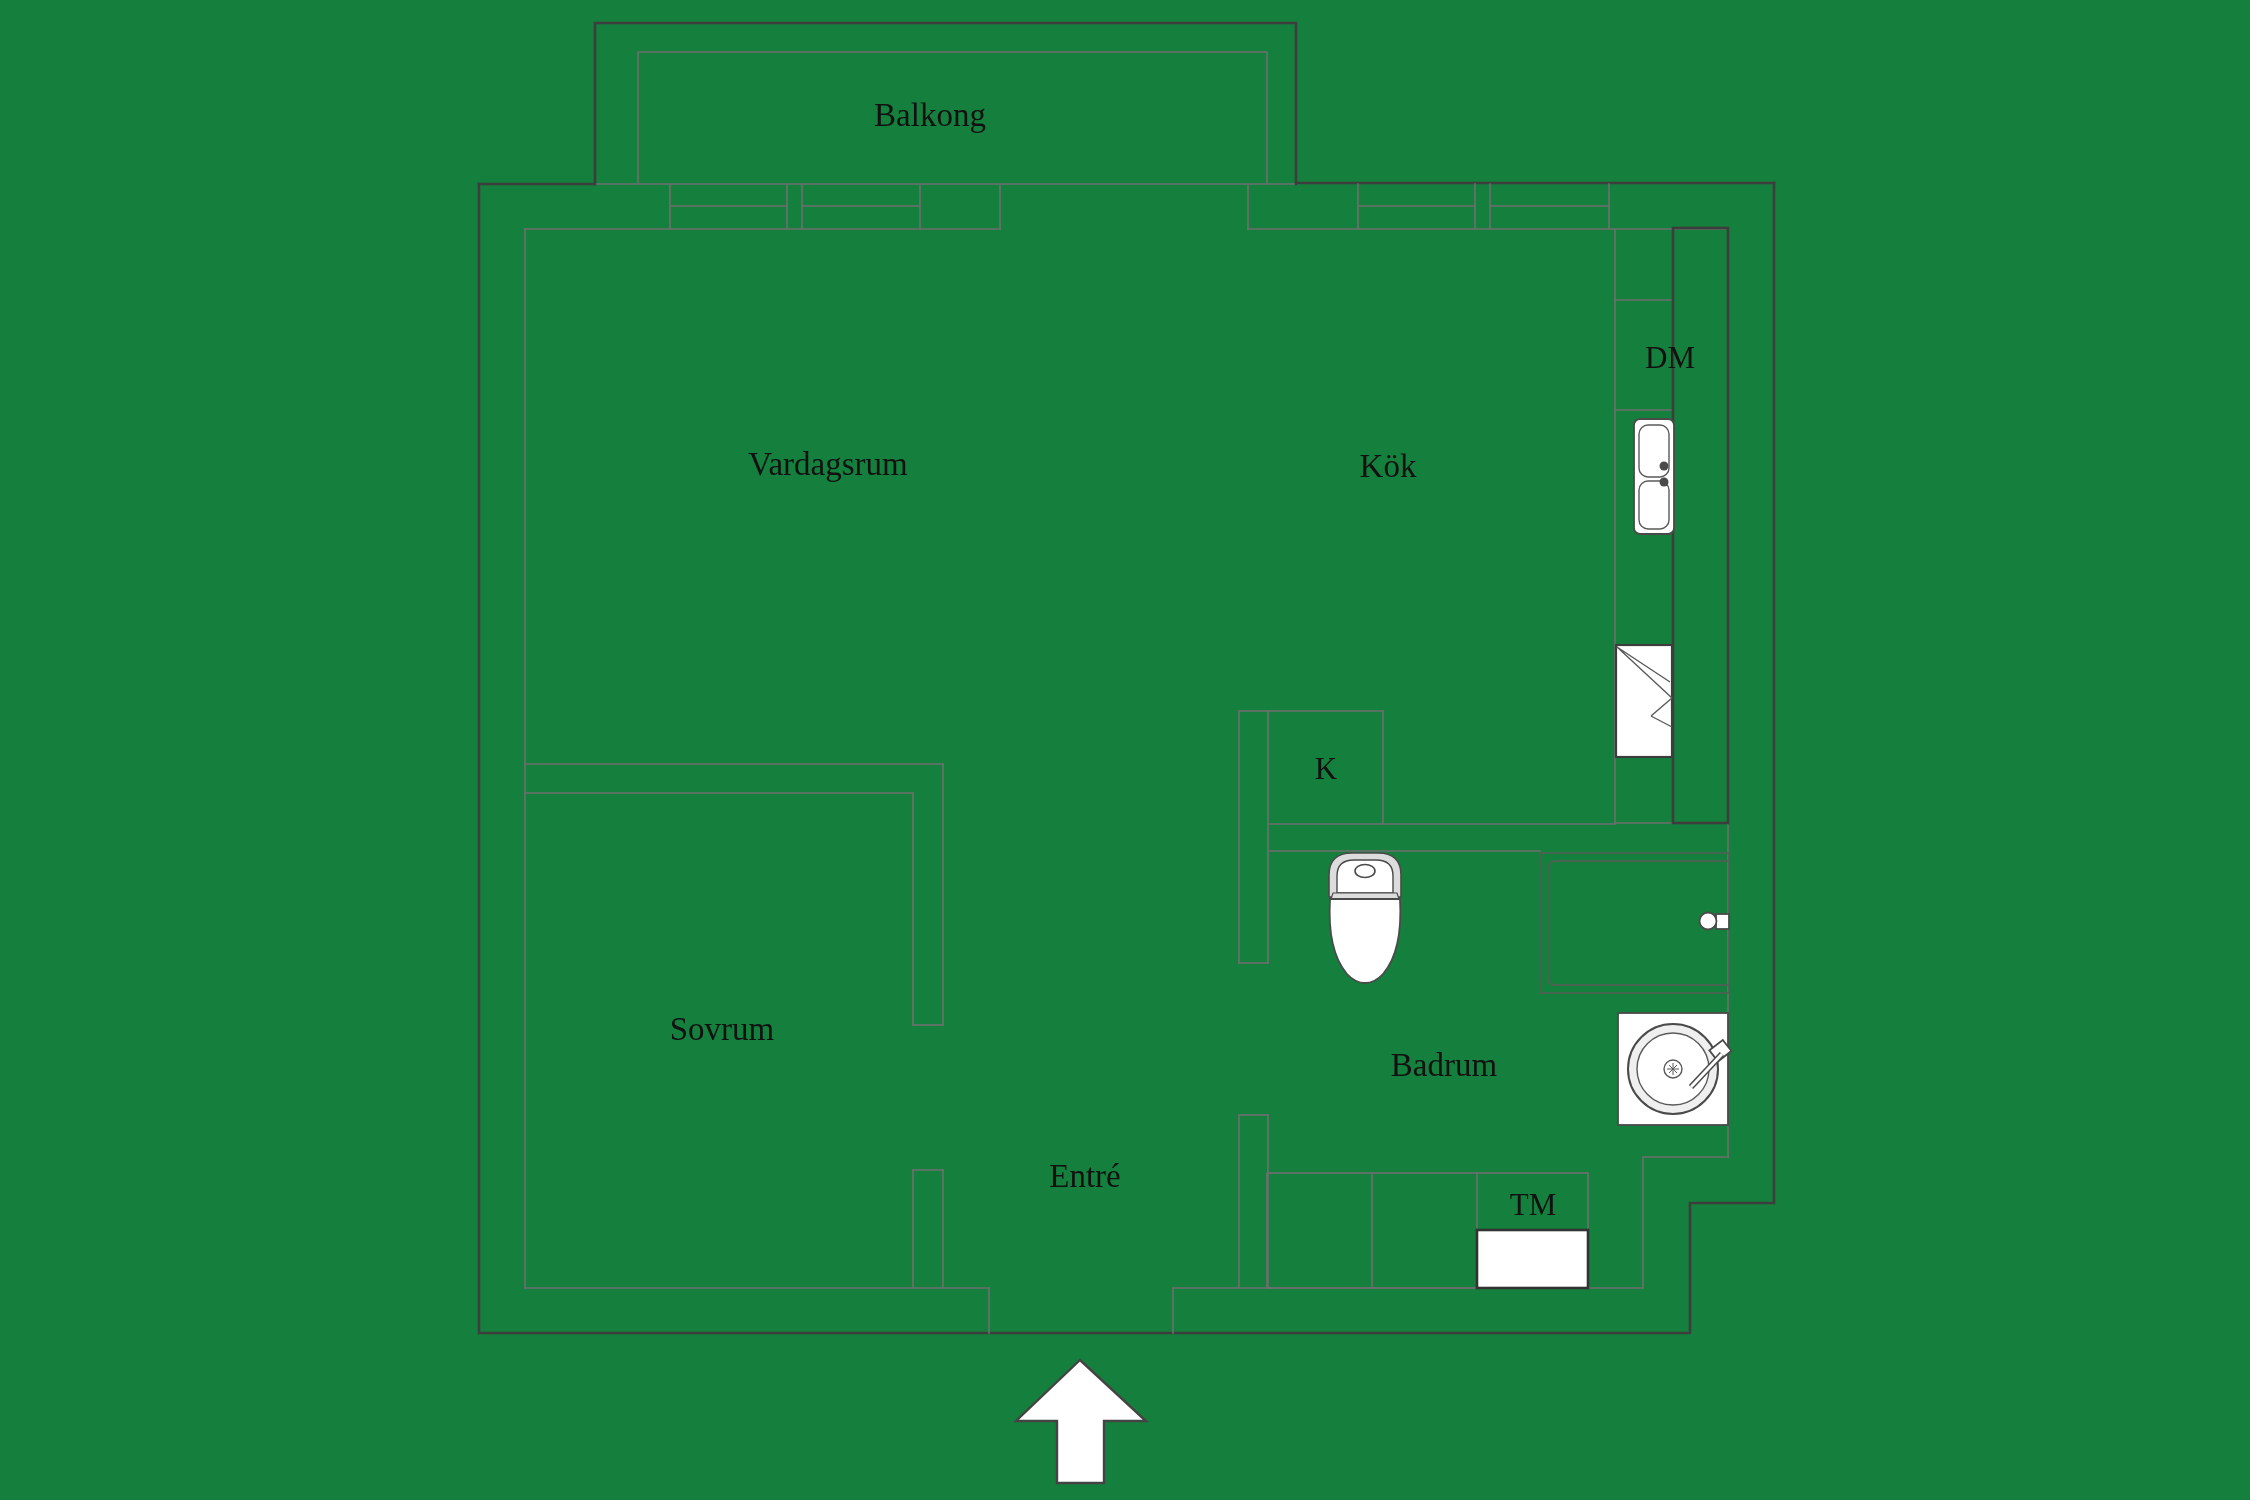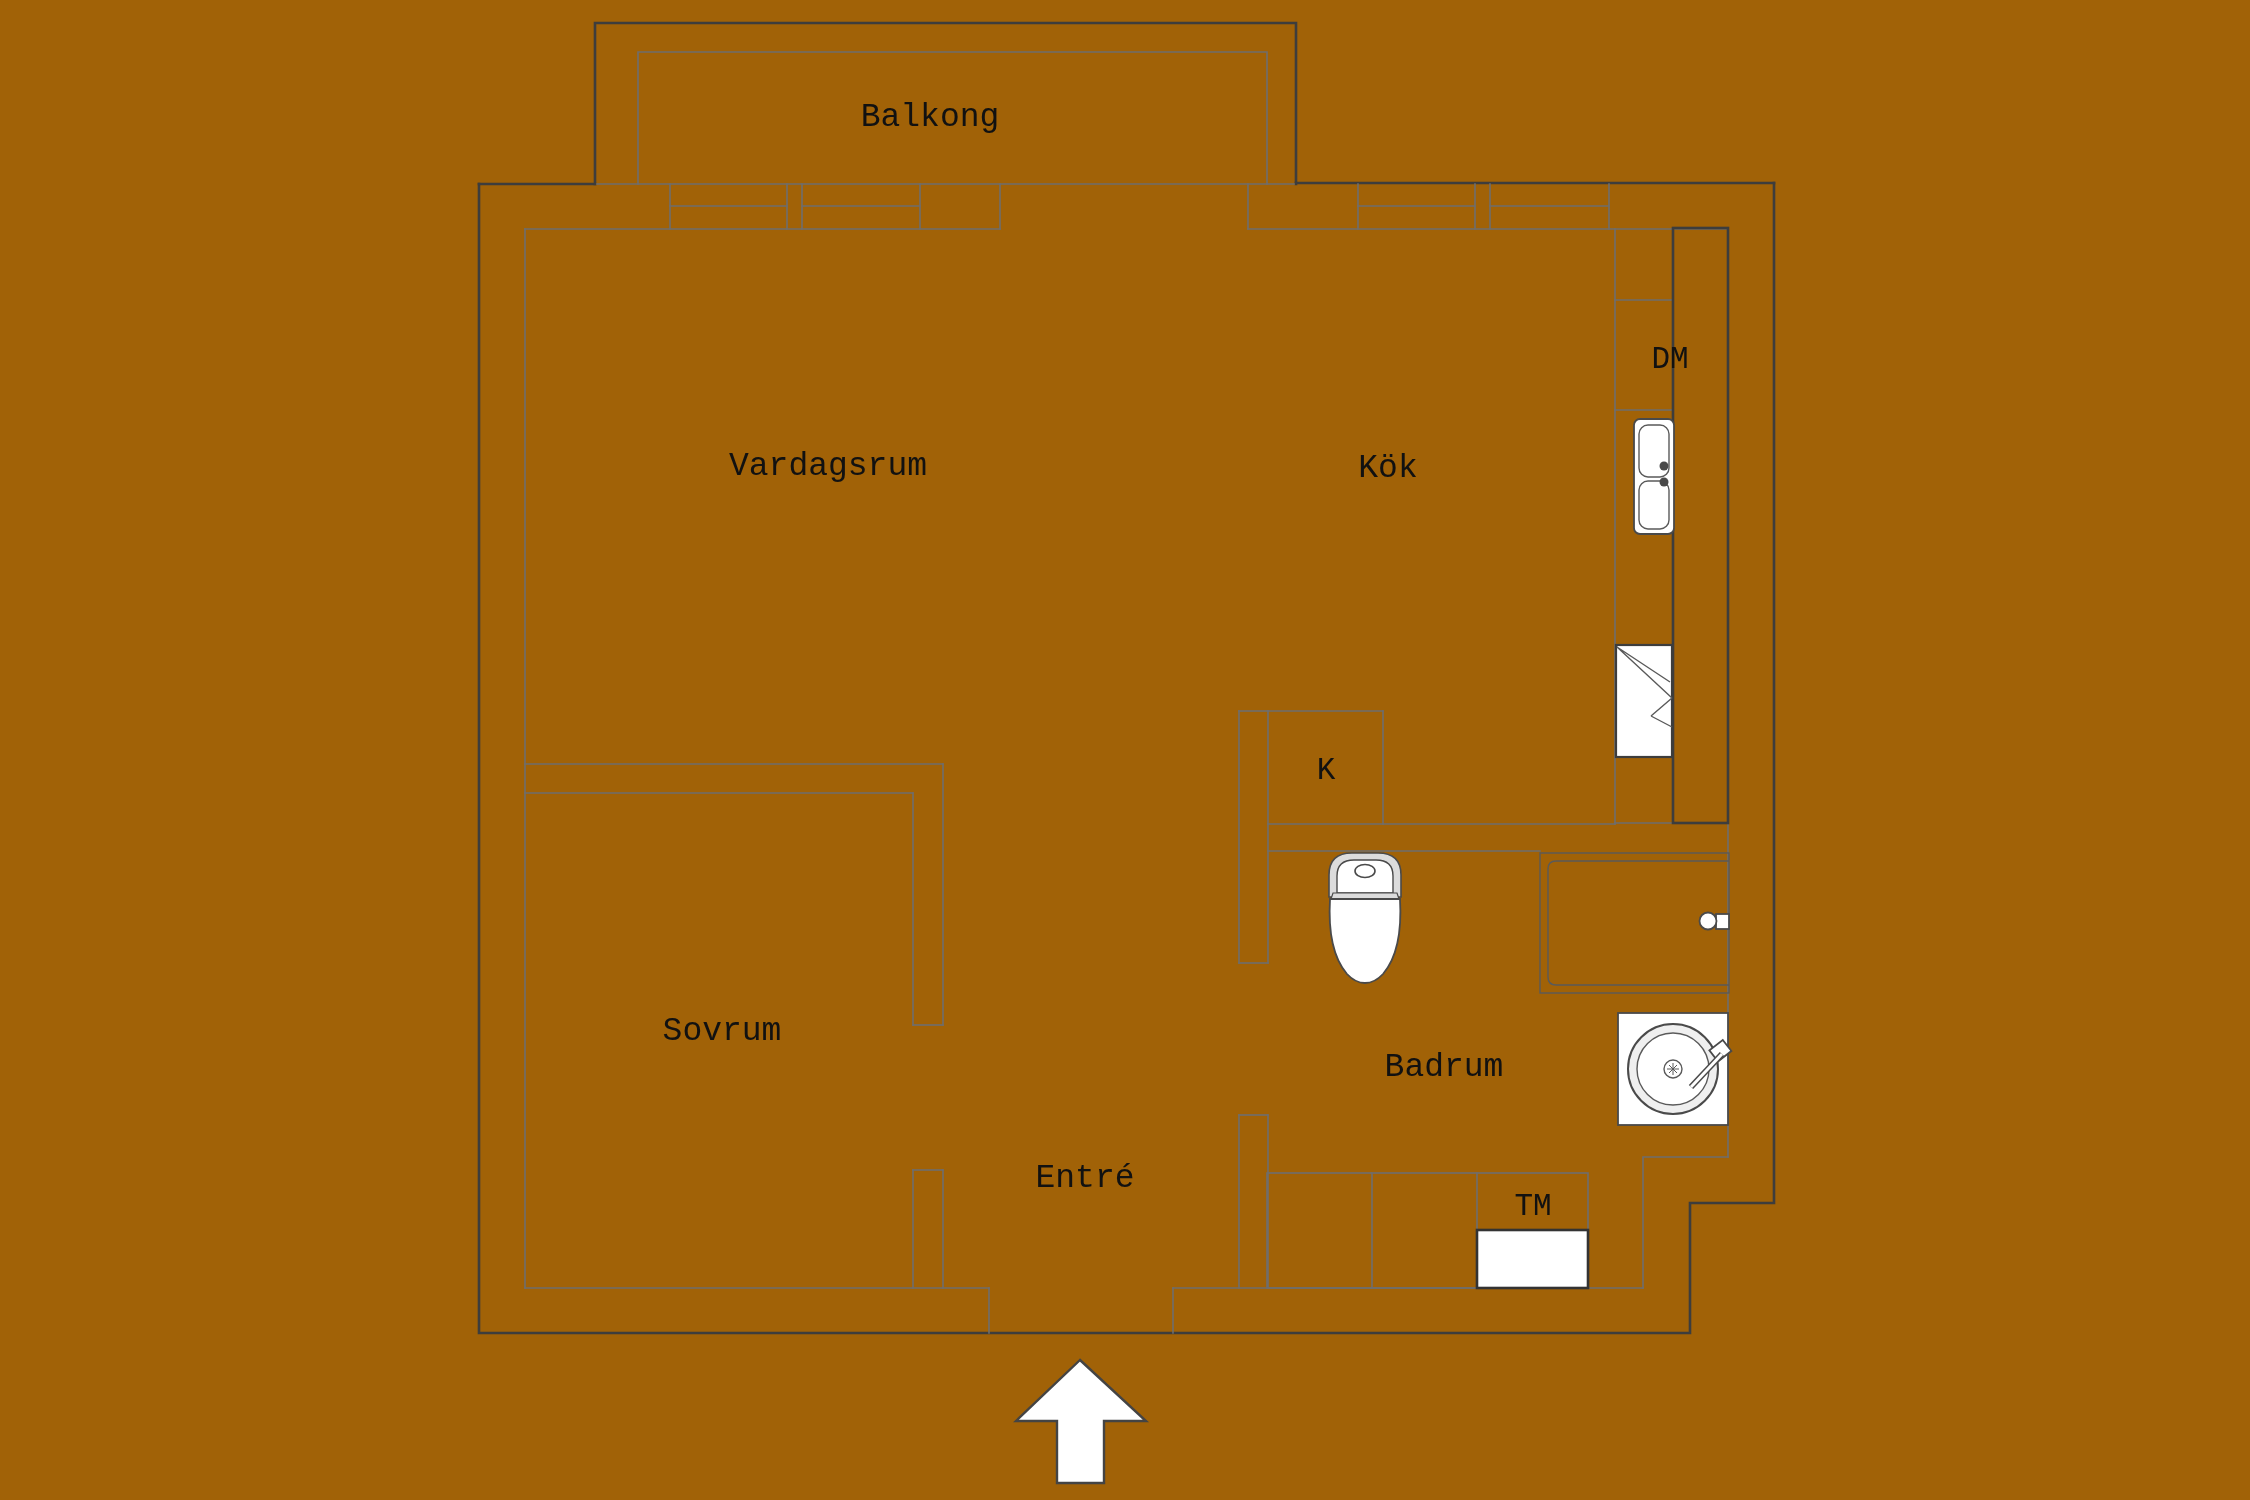--- a/index.html
+++ b/index.html
@@ -1,17 +1,17 @@
 <!DOCTYPE html>
 <html><head>
 <meta charset="utf-8">
 <style>
   html,body{margin:0;padding:0;background:#ffffff;}
-  #stage{position:relative;width:2250px;height:1500px;background:#a16207;overflow:hidden;
-         font-family:Liberation Mono, monospace;}
+  #stage{position:relative;width:2250px;height:1500px;background:#15803d;overflow:hidden;
+         font-family:Liberation Serif, serif;}
   svg{position:absolute;left:0;top:0;}
   .wall-dark{fill:none;stroke:#3d3d3d;stroke-width:2.6;stroke-linecap:square;}
   .wall-gray{fill:none;stroke:#6e6e6e;stroke-width:1.6;stroke-linecap:square;}
   .fix{fill:#ffffff;stroke:#4a4a4a;stroke-width:1.8;}
   .fix-thin{fill:none;stroke:#5a5a5a;stroke-width:1.4;}
   .fix-dark{fill:#ffffff;stroke:#333333;stroke-width:2.6;}
   .room-label{font-size:33px;fill:#111111;text-anchor:middle;}
   .small-label{font-size:31px;fill:#111111;text-anchor:middle;}
 </style>
 </head>

